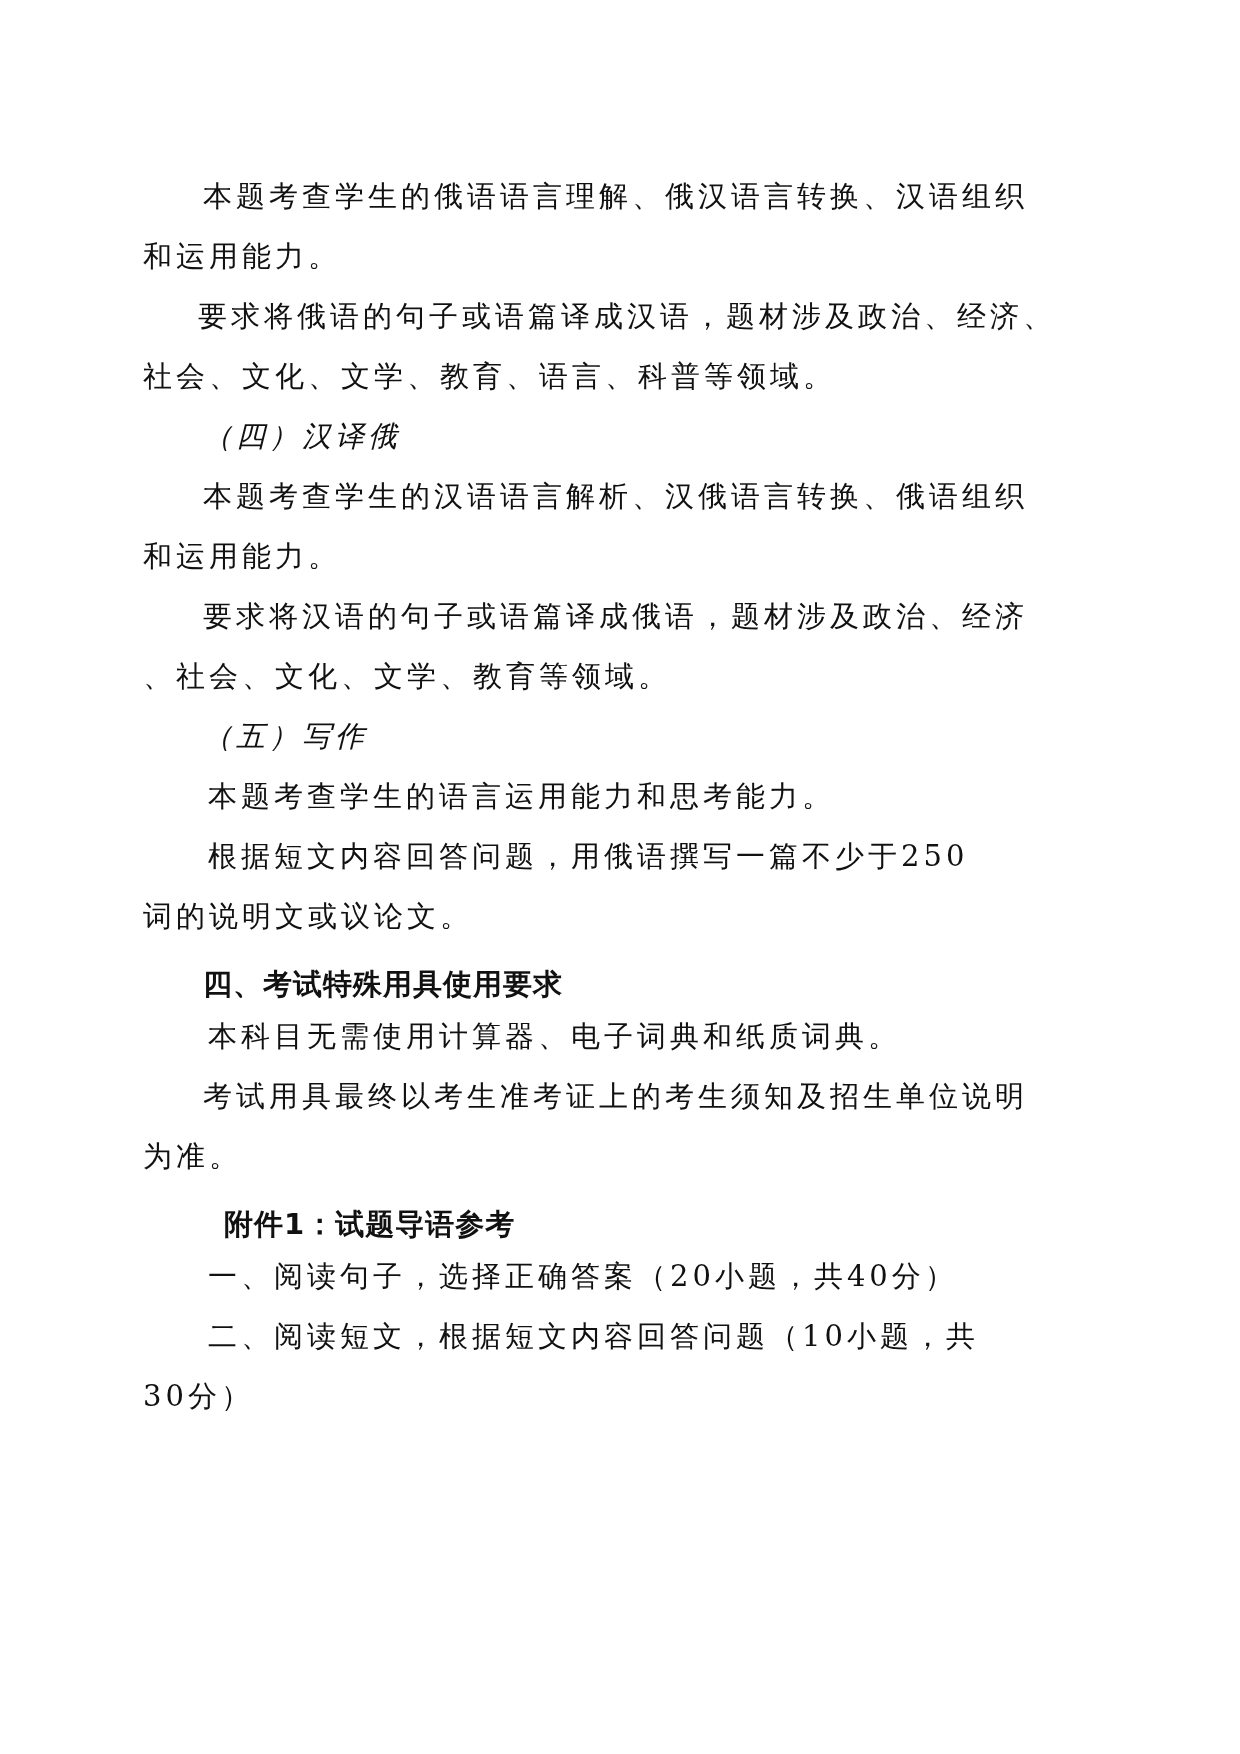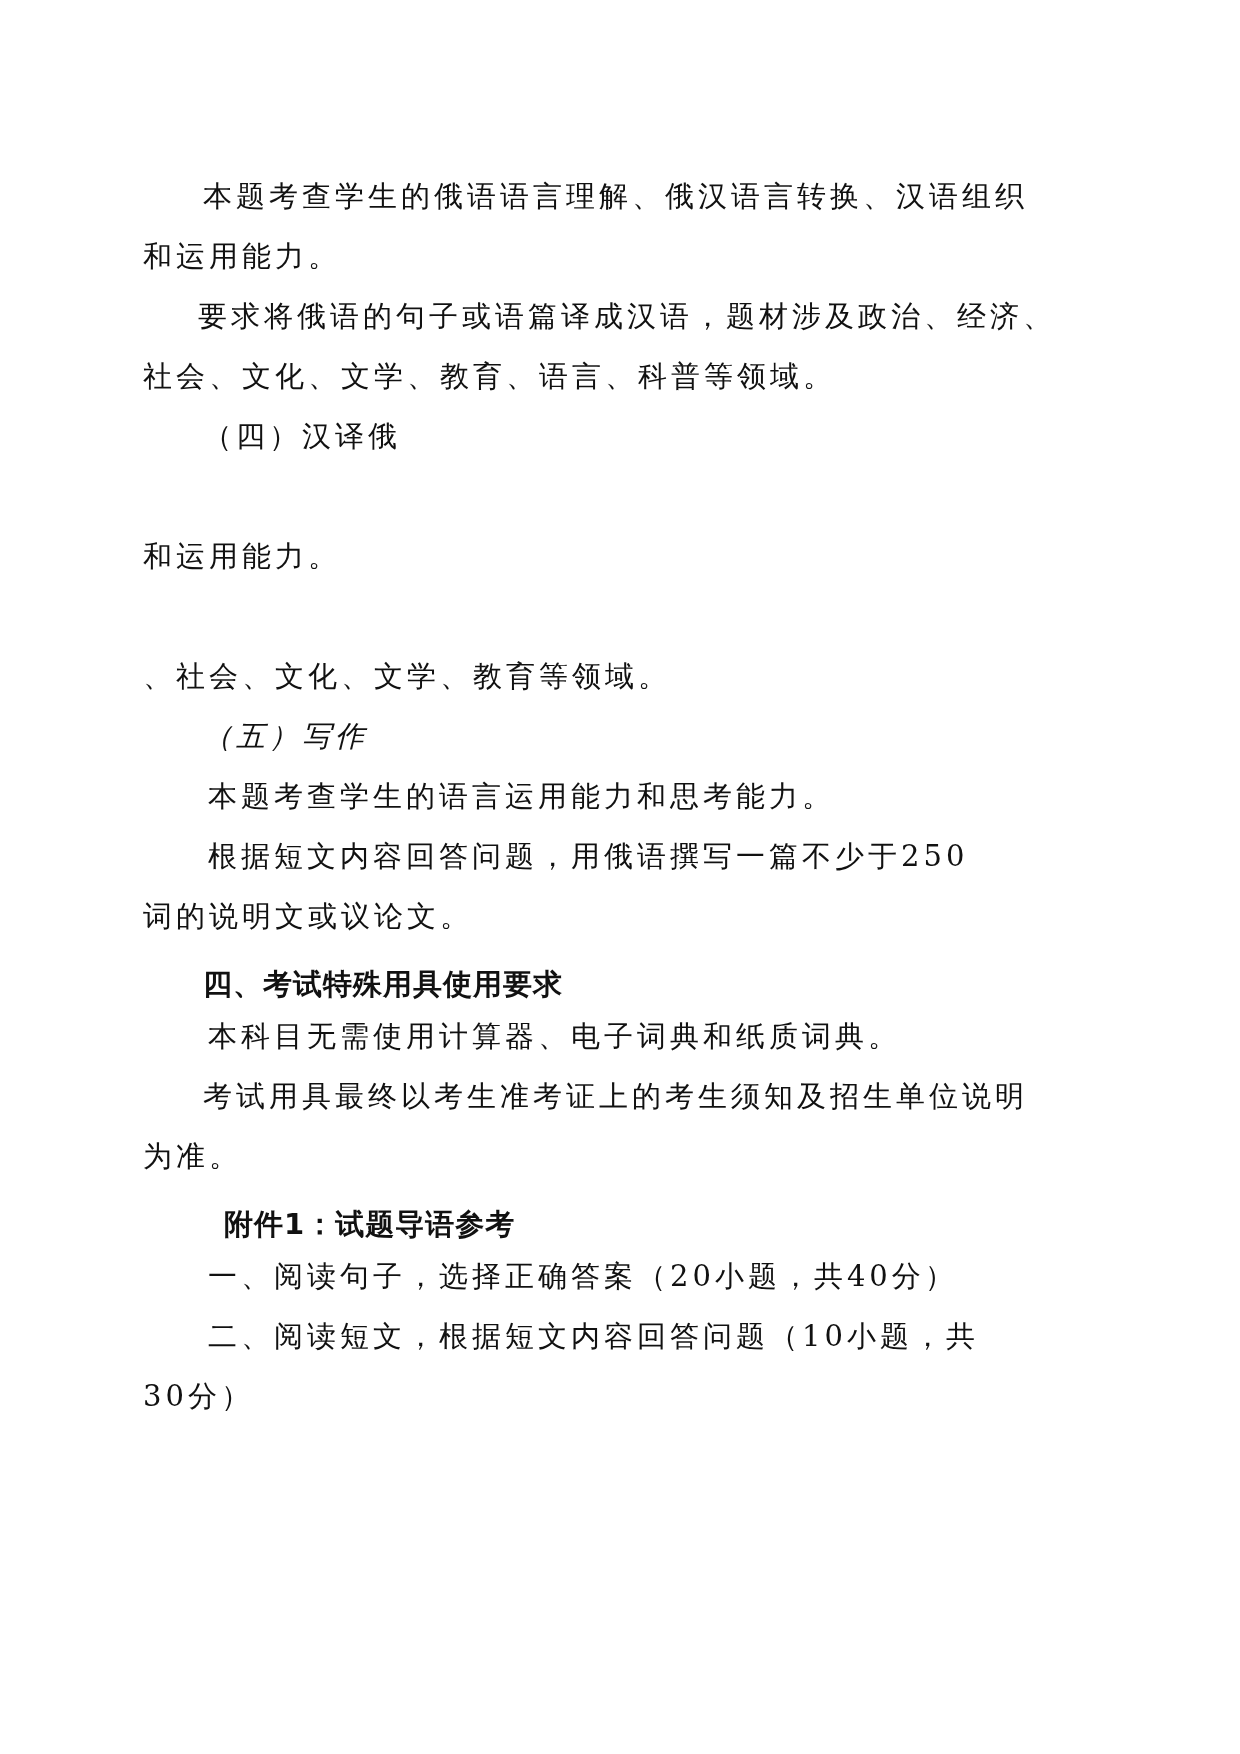--- a/index.html
+++ b/index.html
@@ -36,22 +36,24 @@
     }
   </style>
 </head>
 <body>
 
 <div class="page">
   <div class="line" style="left:203px;top:178px;">本题考查学生的俄语语言理解、俄汉语言转换、汉语组织</div>
   <div class="line" style="left:143px;top:238px;">和运用能力。</div>
   <div class="line" style="left:198px;top:298px;text-align:center;">要求将俄语的句子或语篇译成汉语，题材涉及政治、经济、</div>
   <div class="line" style="left:143px;top:358px;">社会、文化、文学、教育、语言、科普等领域。</div>
-  <div class="line" style="left:203px;top:418px;">（四）汉译俄</div>
+  <div class="line" style="left:203px;top:418px;font-style:italic;">（四）汉译俄</div>
+  <div class="line" style="left:203px;top:478px;">本题考查学生的汉语语言解析、汉俄语言转换、俄语组织</div>
   <div class="line" style="left:143px;top:538px;">和运用能力。</div>
+  <div class="line" style="left:203px;top:598px;">要求将汉语的句子或语篇译成俄语，题材涉及政治、经济</div>
   <div class="line" style="left:143px;top:658px;">、社会、文化、文学、教育等领域。</div>
   <div class="line" style="left:203px;top:718px;font-style:italic;">（五）写作</div>
   <div class="line" style="left:208px;top:778px;">本题考查学生的语言运用能力和思考能力。</div>
   <div class="line" style="left:208px;top:838px;">根据短文内容回答问题，用俄语撰写一篇不少于250</div>
   <div class="line" style="left:143px;top:898px;">词的说明文或议论文。</div>
   <div class="line bold" style="left:203px;top:958px;margin-top:8px;">四、考试特殊用具使用要求</div>
   <div class="line" style="left:208px;top:1018px;">本科目无需使用计算器、电子词典和纸质词典。</div>
   <div class="line" style="left:203px;top:1078px;">考试用具最终以考生准考证上的考生须知及招生单位说明</div>
   <div class="line" style="left:143px;top:1138px;">为准。</div>
   <div class="line bold" style="left:224px;top:1198px;margin-top:8px;">附件1：试题导语参考</div>

